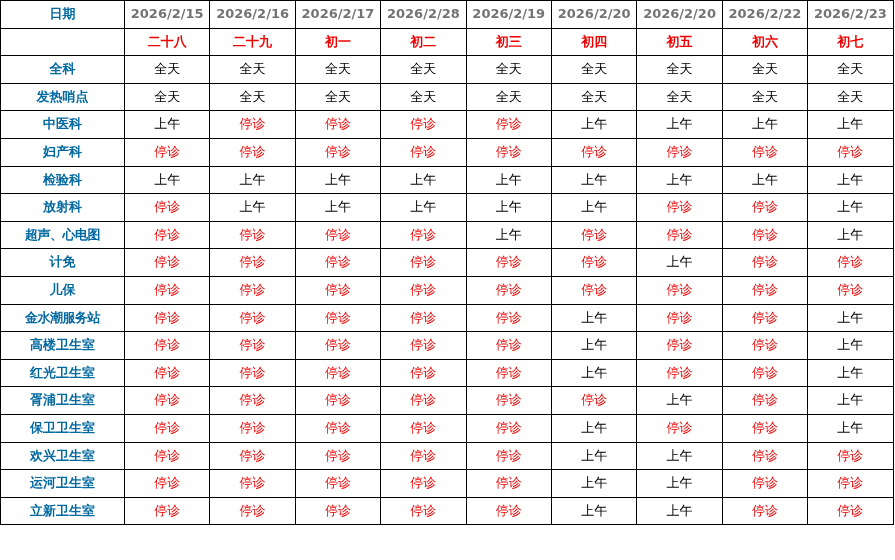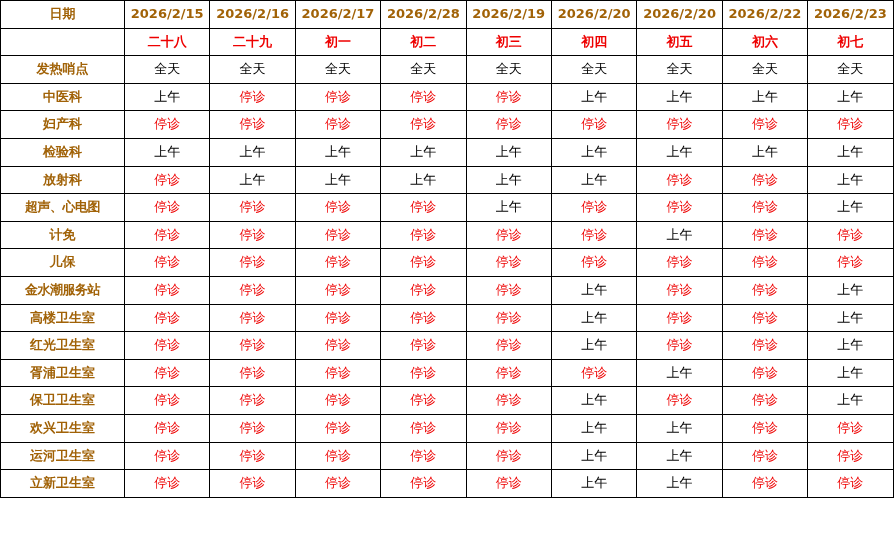--- a/index.html
+++ b/index.html
@@ -29,27 +29,27 @@
     padding: 0;
     height: 26.6px;
     line-height: 26.6px;
     font-size: 13px;
     white-space: nowrap;
     overflow: hidden;
   }
   
   .row-label {
     font-weight: bold;
-    color: #a16207;
+    color: #0369a1;
     font-size: 13.5px;
   }
   .row-label.narrow { letter-spacing: -0.5px; font-size: 12.5px; }
   
   .date-head {
-    color: #a16207;
+    color: #737373;
     font-weight: bold;
     font-size: 13px;
   }
   
   .lunar {
     color: #ee0000;
     font-weight: bold;
     font-size: 14.5px;
   }
   
@@ -97,20 +97,32 @@
         <td class="lunar">二十九</td>
         <td class="lunar">初一</td>
         <td class="lunar">初二</td>
         <td class="lunar">初三</td>
         <td class="lunar">初四</td>
         <td class="lunar">初五</td>
         <td class="lunar">初六</td>
         <td class="lunar">初七</td>
       </tr>
       <tr>
+        <td class="row-label">全科</td>
+        <td class="v-open">全天</td>
+        <td class="v-open">全天</td>
+        <td class="v-open">全天</td>
+        <td class="v-open">全天</td>
+        <td class="v-open">全天</td>
+        <td class="v-open">全天</td>
+        <td class="v-open">全天</td>
+        <td class="v-open">全天</td>
+        <td class="v-open">全天</td>
+      </tr>
+      <tr>
         <td class="row-label">发热哨点</td>
         <td class="v-open">全天</td>
         <td class="v-open">全天</td>
         <td class="v-open">全天</td>
         <td class="v-open">全天</td>
         <td class="v-open">全天</td>
         <td class="v-open">全天</td>
         <td class="v-open">全天</td>
         <td class="v-open">全天</td>
         <td class="v-open">全天</td>

